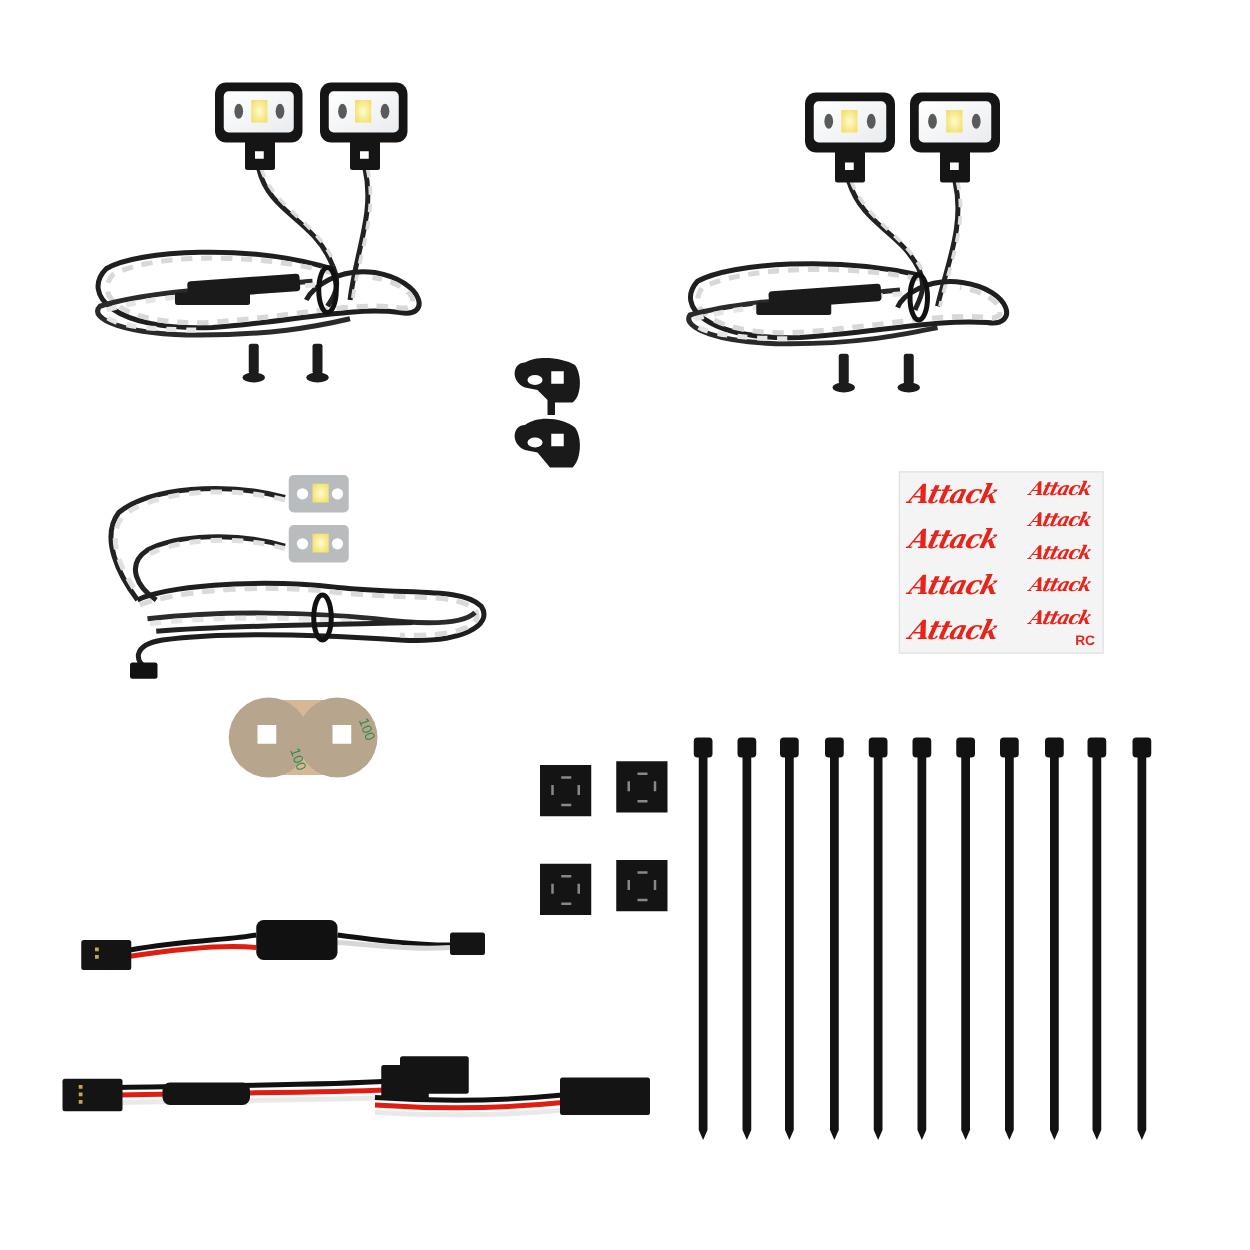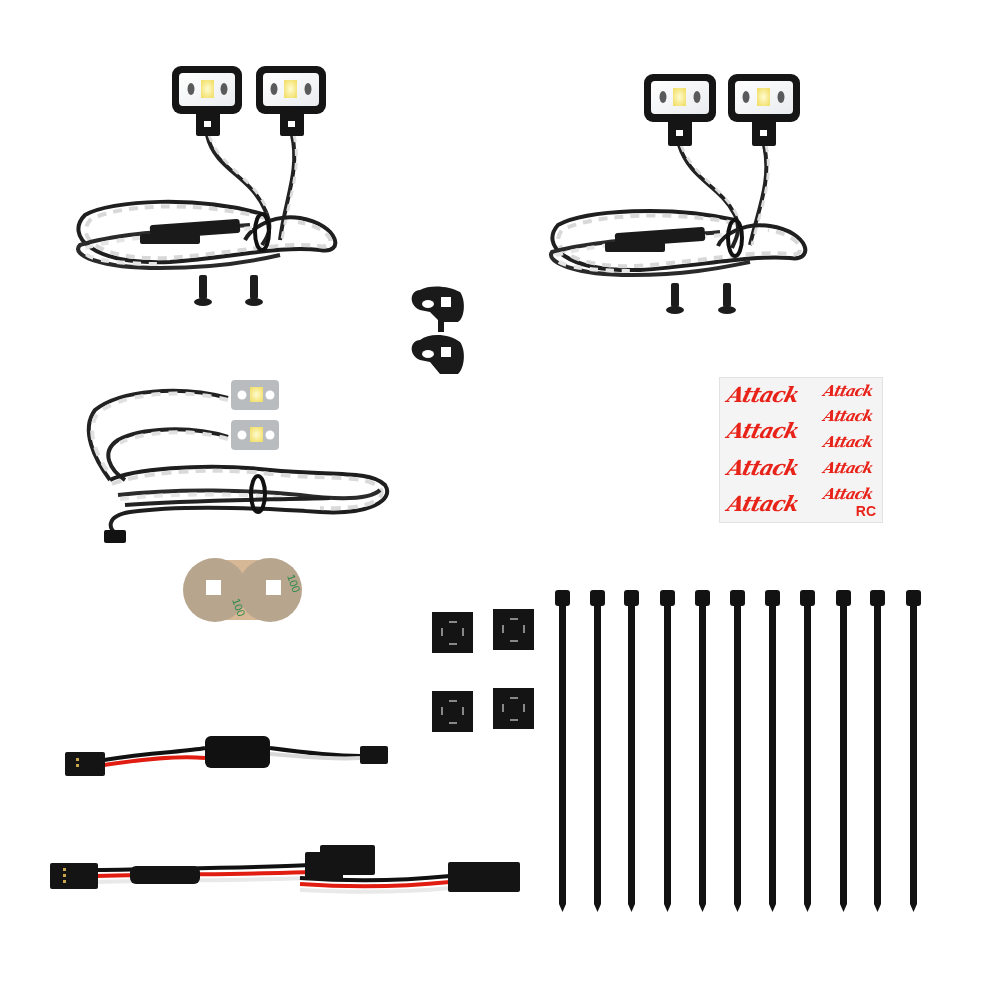--- a/index.html
+++ b/index.html
@@ -2,21 +2,21 @@
 <html><head>
 <meta charset="utf-8">
 <style>
   html, body { margin:0; padding:0; background:#ffffff; }
   body { width:1000px; height:1000px; position:relative; overflow:hidden; font-family:"Liberation Sans", sans-serif; }
   svg { position:absolute; left:0; top:0; }
   .decal-sheet { position:absolute; left:719px; top:377px; width:162px; height:144px; background:#f4f4f4; border:1px solid #e2e2e2; }
   .decal { position:absolute; color:#e8231a; font-family:"DejaVu Serif", serif; font-style:italic; font-weight:bold; letter-spacing:-1px; transform:skewX(-14deg); white-space:nowrap; }
   .decal.big { font-size:21px; }
   .decal.small { font-size:15px; }
-  .decal-mark { position:absolute; right:6px; bottom:3px; color:#e8231a; font-size:14px; font-weight:bold;margin-top:47px; }
+  .decal-mark { position:absolute; right:6px; bottom:3px; color:#e8231a; font-size:11px; font-weight:bold;margin-top:47px; }
   .caption { position:absolute; left:0; top:0; width:1px; height:1px; overflow:hidden; opacity:0; }
 </style>
 </head>
 <body>
 
 <div class="caption">LED light kit contents</div>
 
 <svg width="1000" height="1000" viewBox="0 0 1000 1000">
   <defs>
     <linearGradient id="lensGlow" x1="0" y1="0" x2="1" y2="1">

